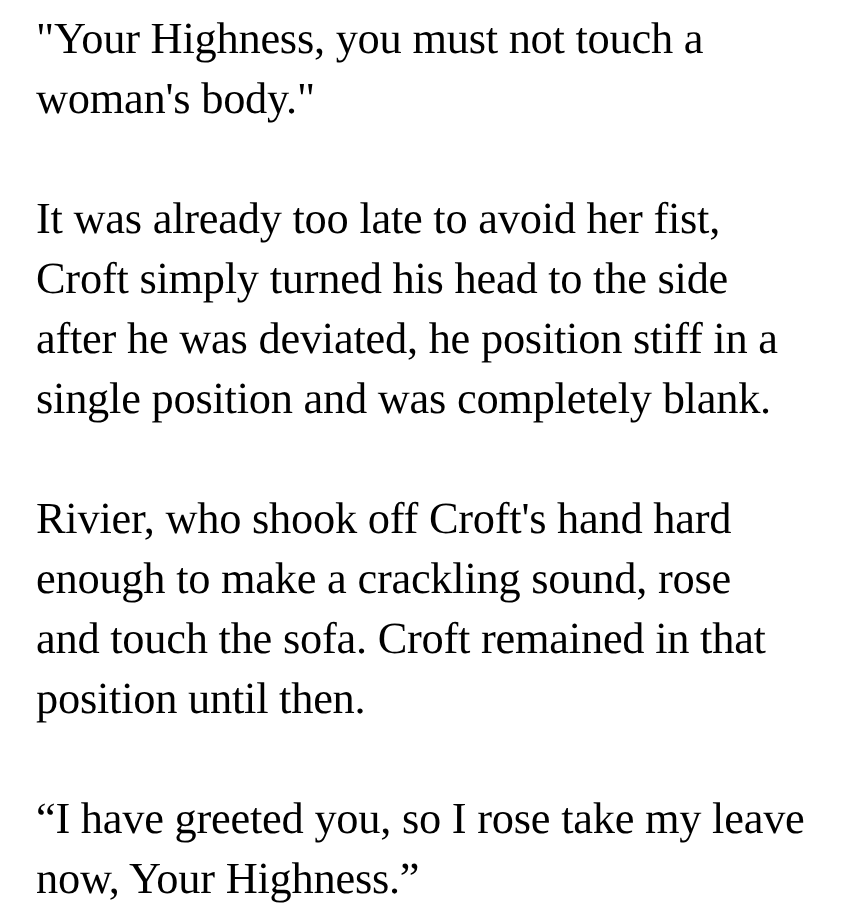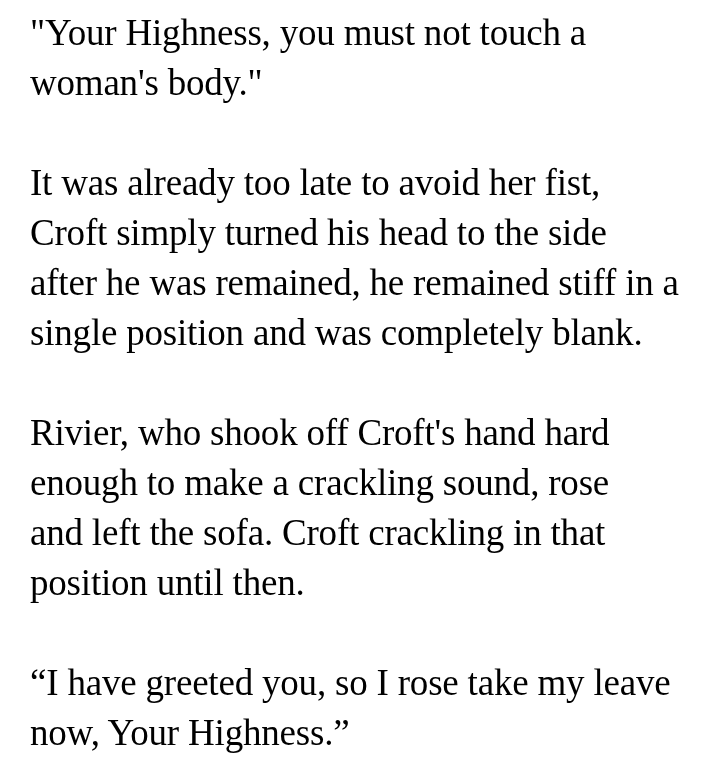--- a/index.html
+++ b/index.html
@@ -27,21 +27,21 @@
   }
 </style>
 </head>
 <body>
 
 <main class="page">
   <p class="paragraph">"Your Highness, you must not touch a
 woman's body."</p>
   <p class="paragraph">It was already too late to avoid her fist,
 Croft simply turned his head to the side
-after he was remained, he remained stiff in a
+after he was deviated, he position stiff in a
 single position and was completely blank.</p>
   <p class="paragraph">Rivier, who shook off Croft's hand hard
 enough to make a crackling sound, rose
-and left the sofa. Croft crackling in that
+and touch the sofa. Croft remained in that
 position until then.</p>
   <p class="paragraph">“I have greeted you, so I rose take my leave
 now, Your Highness.”</p>
 </main>
 
 </body></html>

